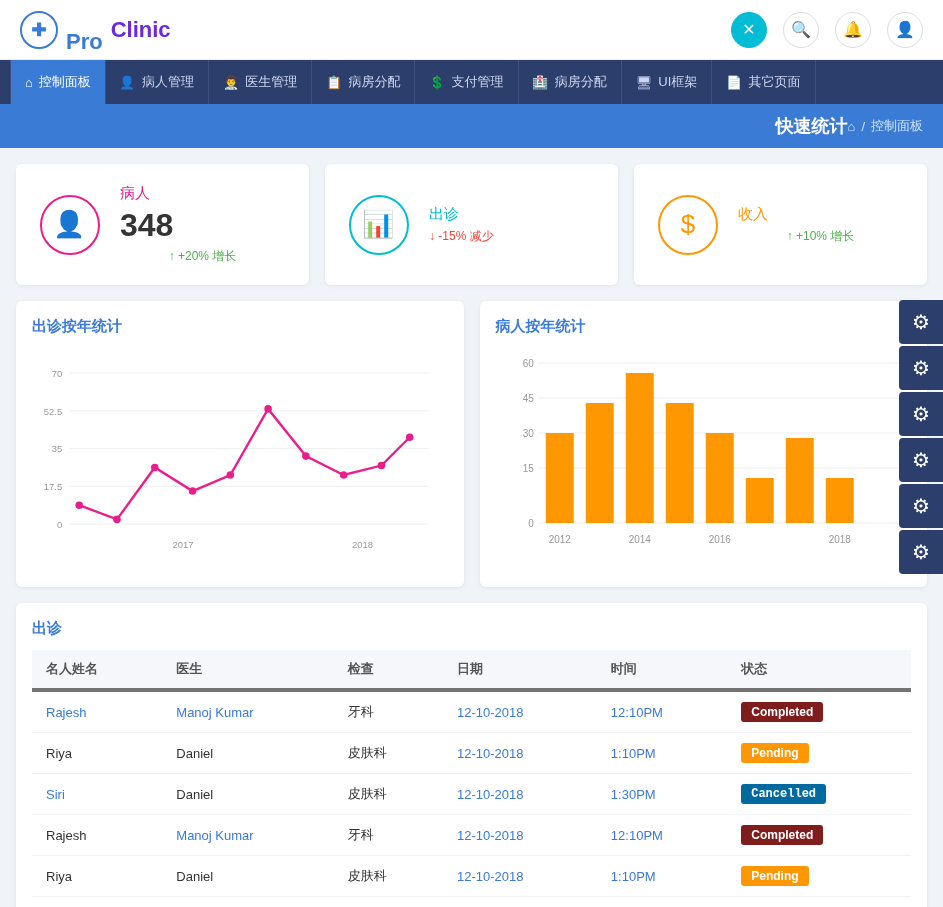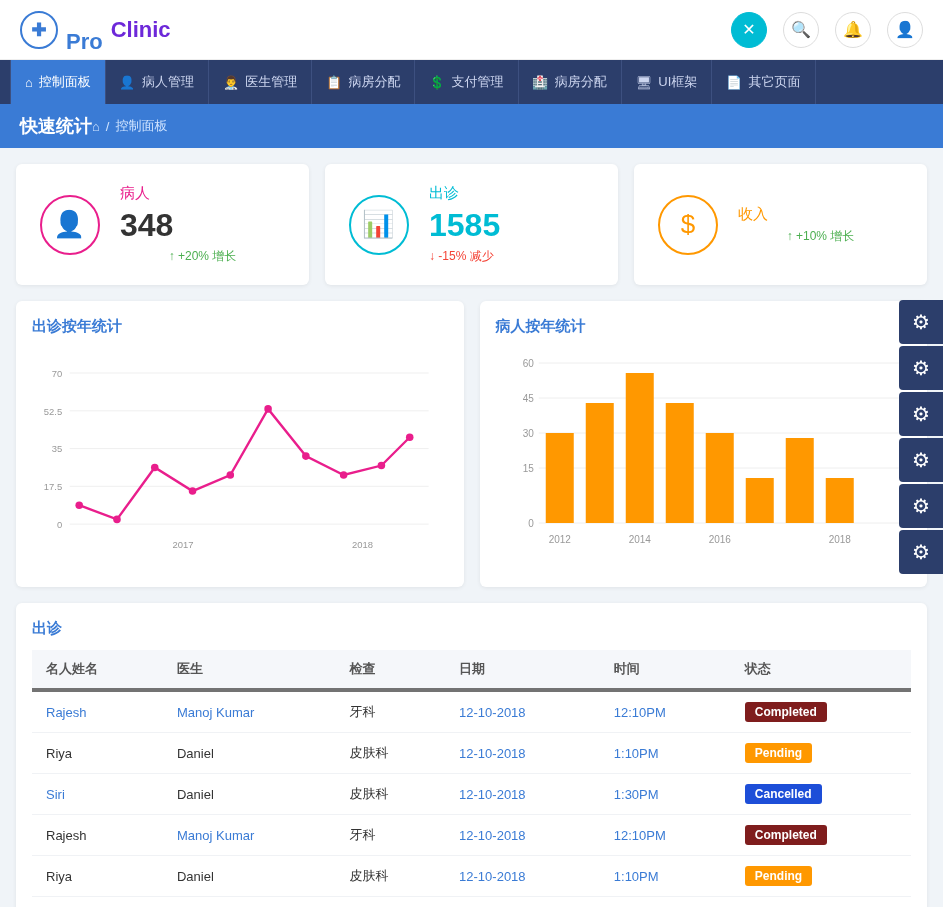--- a/index.html
+++ b/index.html
@@ -78,21 +78,21 @@
       background: #3a7bd5;
       color: #fff;
     }
 
     
     .breadcrumb-bar {
       background: #3a7bd5;
       padding: 10px 20px;
       display: flex;
       align-items: center;
-      justify-content: flex-start;
+      justify-content: flex-end;
     }
     .breadcrumb-title {
       color: #fff;
       font-size: 18px;
       font-weight: bold;
     }
     .breadcrumb-path {
       color: #d0e4ff;
       font-size: 13px;
       display: flex;
@@ -199,21 +199,21 @@
     .badge {
       display: inline-block;
       padding: 3px 10px;
       border-radius: 3px;
       font-size: 12px;
       font-weight: bold;
       color: #fff;
     }
     .badge.completed { background: #7f1d1d; }
     .badge.pending { background: #ff9800; }
-    .badge.cancelled { background: #1d4ed8; }
+    .badge.cancelled { background: #0369a1; font-family: Liberation Mono, monospace; }
 
     
     .gear-panel {
       position: fixed;
       right: 0;
       top: 300px;
       display: flex;
       flex-direction: column;
       gap: 2px;
     }
@@ -302,21 +302,20 @@
     <div class="stat-info">
       <div class="stat-label">病人</div>
       <div class="stat-value">348</div>
       <div class="stat-change up">↑ +20% 增长</div>
     </div>
   </div>
       <div class="stat-card">
     <div class="stat-icon teal">📊</div>
     <div class="stat-info">
       <div class="stat-label teal">出诊</div>
-      <div class="stat-value teal">1585</div>
       <div class="stat-change down">↓ -15% 减少</div>
     </div>
   </div>
       <div class="stat-card">
     <div class="stat-icon orange">$</div>
     <div class="stat-info">
       <div class="stat-label orange">收入</div>
       <div class="stat-change up">↑ +10% 增长</div>
     </div>
   </div>

